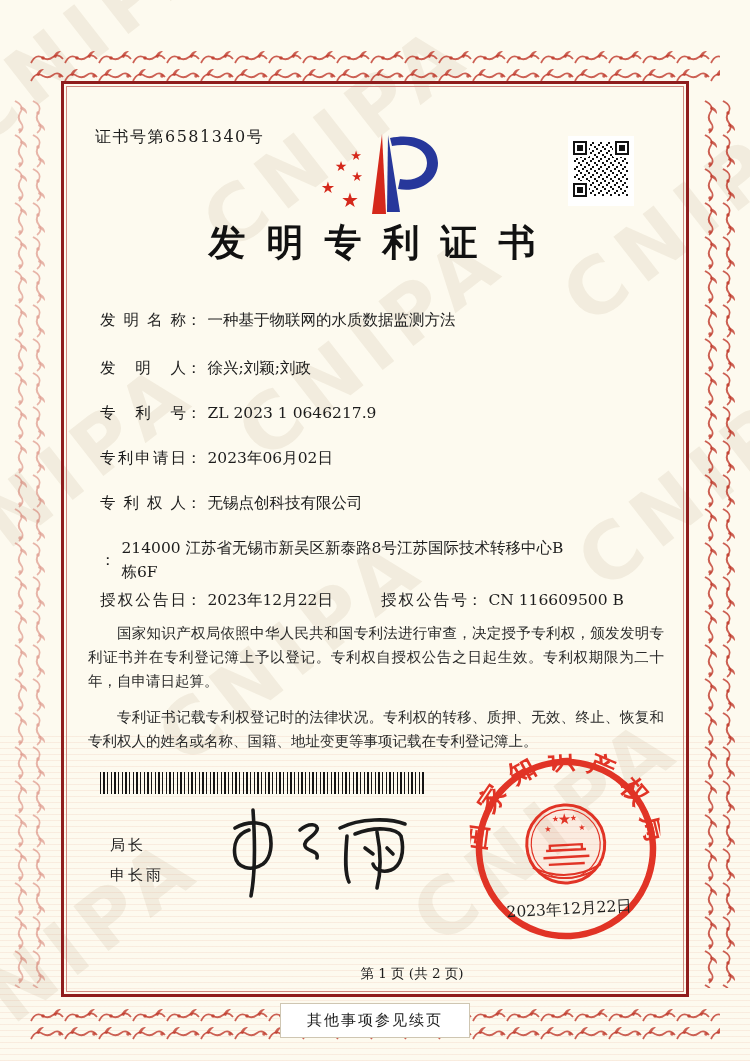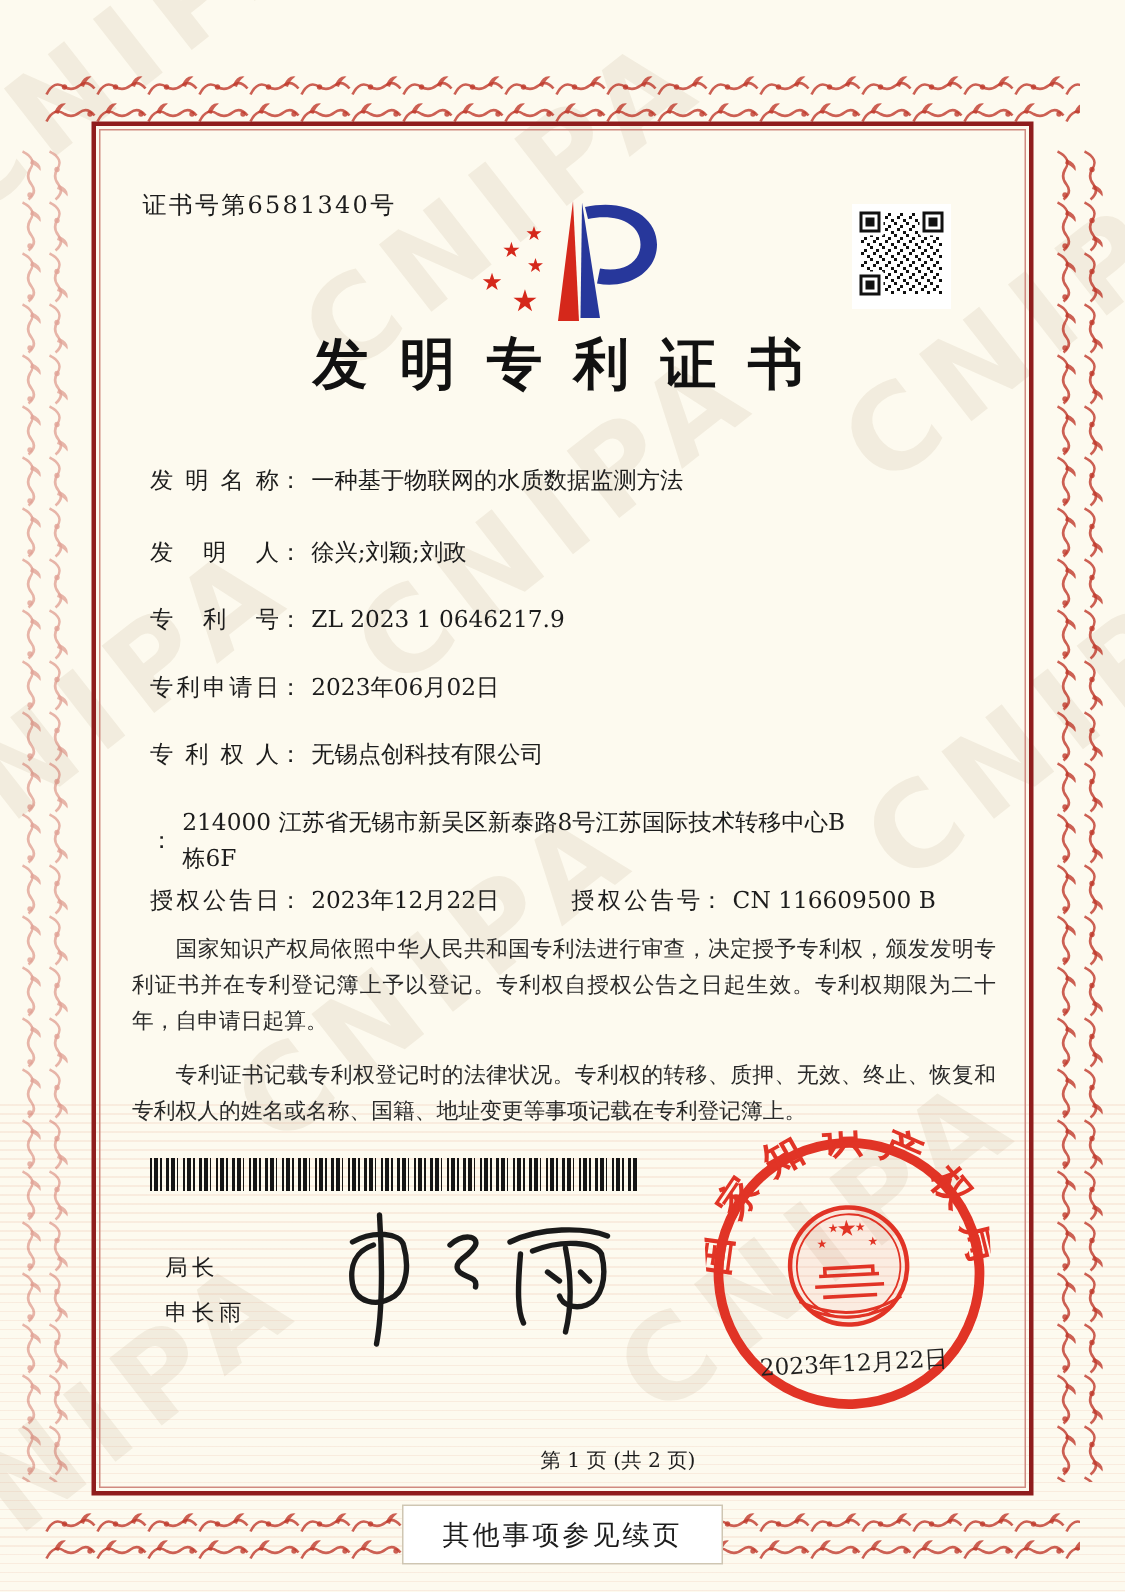--- a/index.html
+++ b/index.html
@@ -36,21 +36,21 @@
     background:repeating-linear-gradient(90deg,#151515 0 1.5px,transparent 1.5px 3px,
       #151515 3px 5.5px,transparent 5.5px 7px,#151515 7px 8px,transparent 8px 11px);}
   .sig-title{position:absolute;left:110px;top:836px;z-index:3;font-family:"DejaVu Sans",sans-serif;
              font-size:15px;letter-spacing:3px;}
   .sig-name{position:absolute;left:110px;top:866px;z-index:3;font-family:Liberation Mono, monospace;
             font-size:15px;letter-spacing:3px;}
   .signature{position:absolute;left:205px;top:800px;z-index:3;}
   .seal{position:absolute;left:471px;top:754px;z-index:4;transform:rotate(-3deg);opacity:0.95;}
   .page-info{position:absolute;left:61px;width:622px;top:965px;z-index:3;text-align:center;font-size:13.5px;padding-left:40px;}
   .footer-note{position:absolute;left:50%;transform:translateX(-50%);top:1003px;z-index:5;
-               background:#fff;border:1px solid #cfc6b2;padding:7px 26px;font-size:18px;letter-spacing:2px;}
+               background:#fff;border:1px solid #cfc6b2;padding:7px 26px;font-size:15px;letter-spacing:2px;}
 </style>
 </head>
 <body>
 
 <div class="page">
 
   <svg width="0" height="0" style="position:absolute">
     <defs>
       <pattern id="vineH" width="34" height="36" patternUnits="userSpaceOnUse">
         <g fill="none" stroke="#c0392b" stroke-width="1.8" opacity="0.8">

